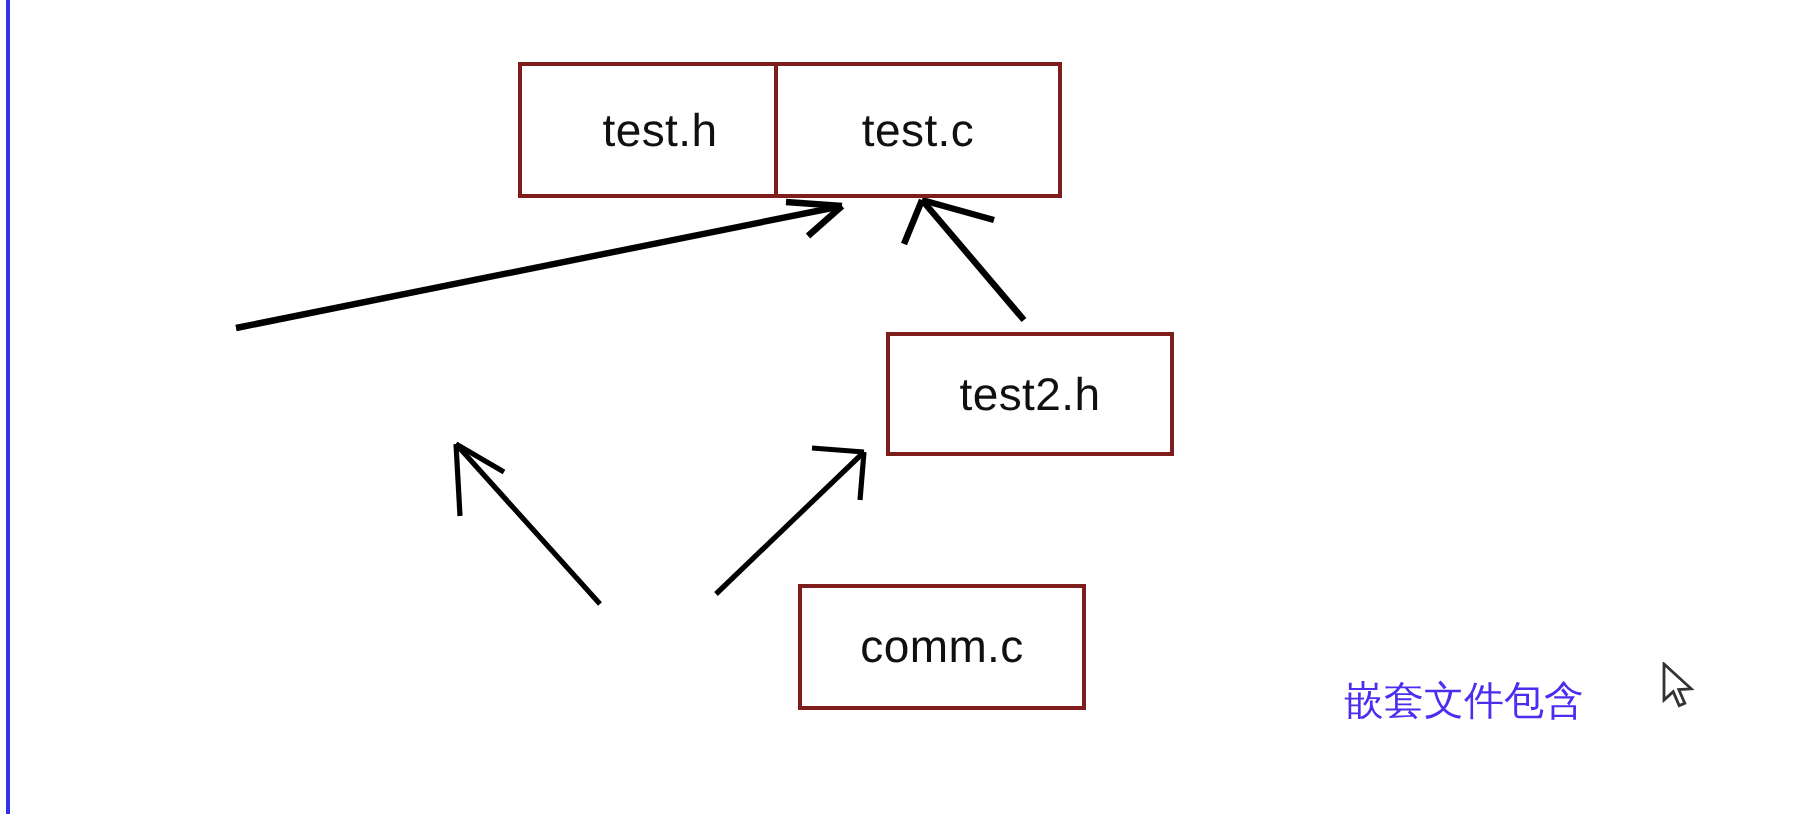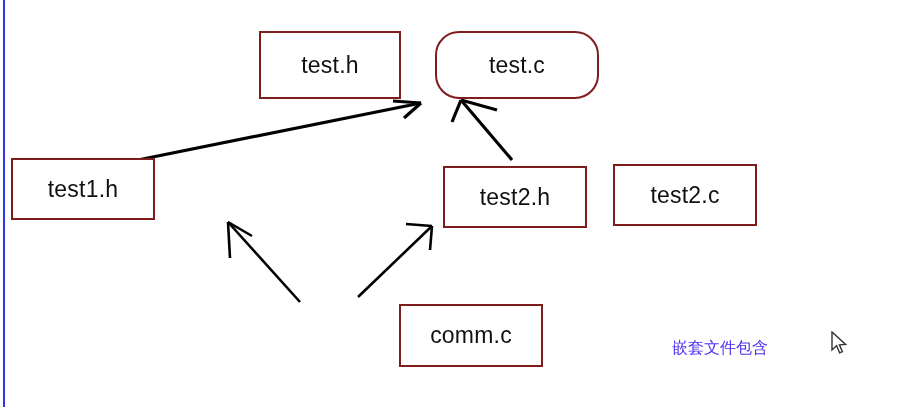--- a/index.html
+++ b/index.html
@@ -51,21 +51,21 @@
   .node-label {
     display: block;
     white-space: nowrap;
   }
   #caption {
     position: absolute;
     left: 672px;
     top: 340px;
     color: #4b2ff0;
     font-family: "DejaVu Sans", sans-serif;
-    font-size: 16px;
+    font-size: 20px;
     line-height: 1;
     white-space: nowrap;
     font-weight: normal;
   }
   #cursor {
     position: absolute;
     left: 830px;
     top: 331px;
     width: 20px;
     height: 26px;
@@ -104,39 +104,33 @@
         <line x1="432" y1="226" x2="406" y2="224" stroke-width="2.6"></line>
         <line x1="432" y1="226" x2="430" y2="250" stroke-width="2.6"></line>
       </g>
     </g>
   </svg>
 
   <div class="node" style="left:259px; top:31px; width:142px; height:68px;">
     <span class="node-label">test.h</span>
   </div>
 
-  <div class="node" style="left:435px; top:31px; width:164px; height:68px;border-radius:24px;">
+  <div class="node" style="left:387px; top:31px; width:144px; height:68px;">
     <span class="node-label">test.c</span>
   </div>
 
-  <div class="node" style="left:11px; top:158px; width:144px; height:62px;">
-    <span class="node-label">test1.h</span>
-  </div>
 
 
   <div class="node" style="left:443px; top:166px; width:144px; height:62px;">
     <span class="node-label">test2.h</span>
   </div>
 
-  <div class="node" style="left:613px; top:164px; width:144px; height:62px;">
-    <span class="node-label">test2.c</span>
-  </div>
 
 
-  <div class="node" style="left:399px; top:292px; width:144px; height:63px;margin-top:12px;">
+  <div class="node" style="left:399px; top:292px; width:144px; height:63px;">
     <span class="node-label">comm.c</span>
   </div>
 
   <div id="caption">嵌套文件包含</div>
 
   <svg id="cursor" viewBox="0 0 20 26">
     <path d="M2 1 L2 19 L6.6 14.8 L9.6 21.8 L12.4 20.6 L9.4 13.8 L15.6 13.4 Z" fill="#ffffff" stroke="#333333" stroke-width="1.4" stroke-linejoin="miter"></path>
   </svg>
 
 </div>

